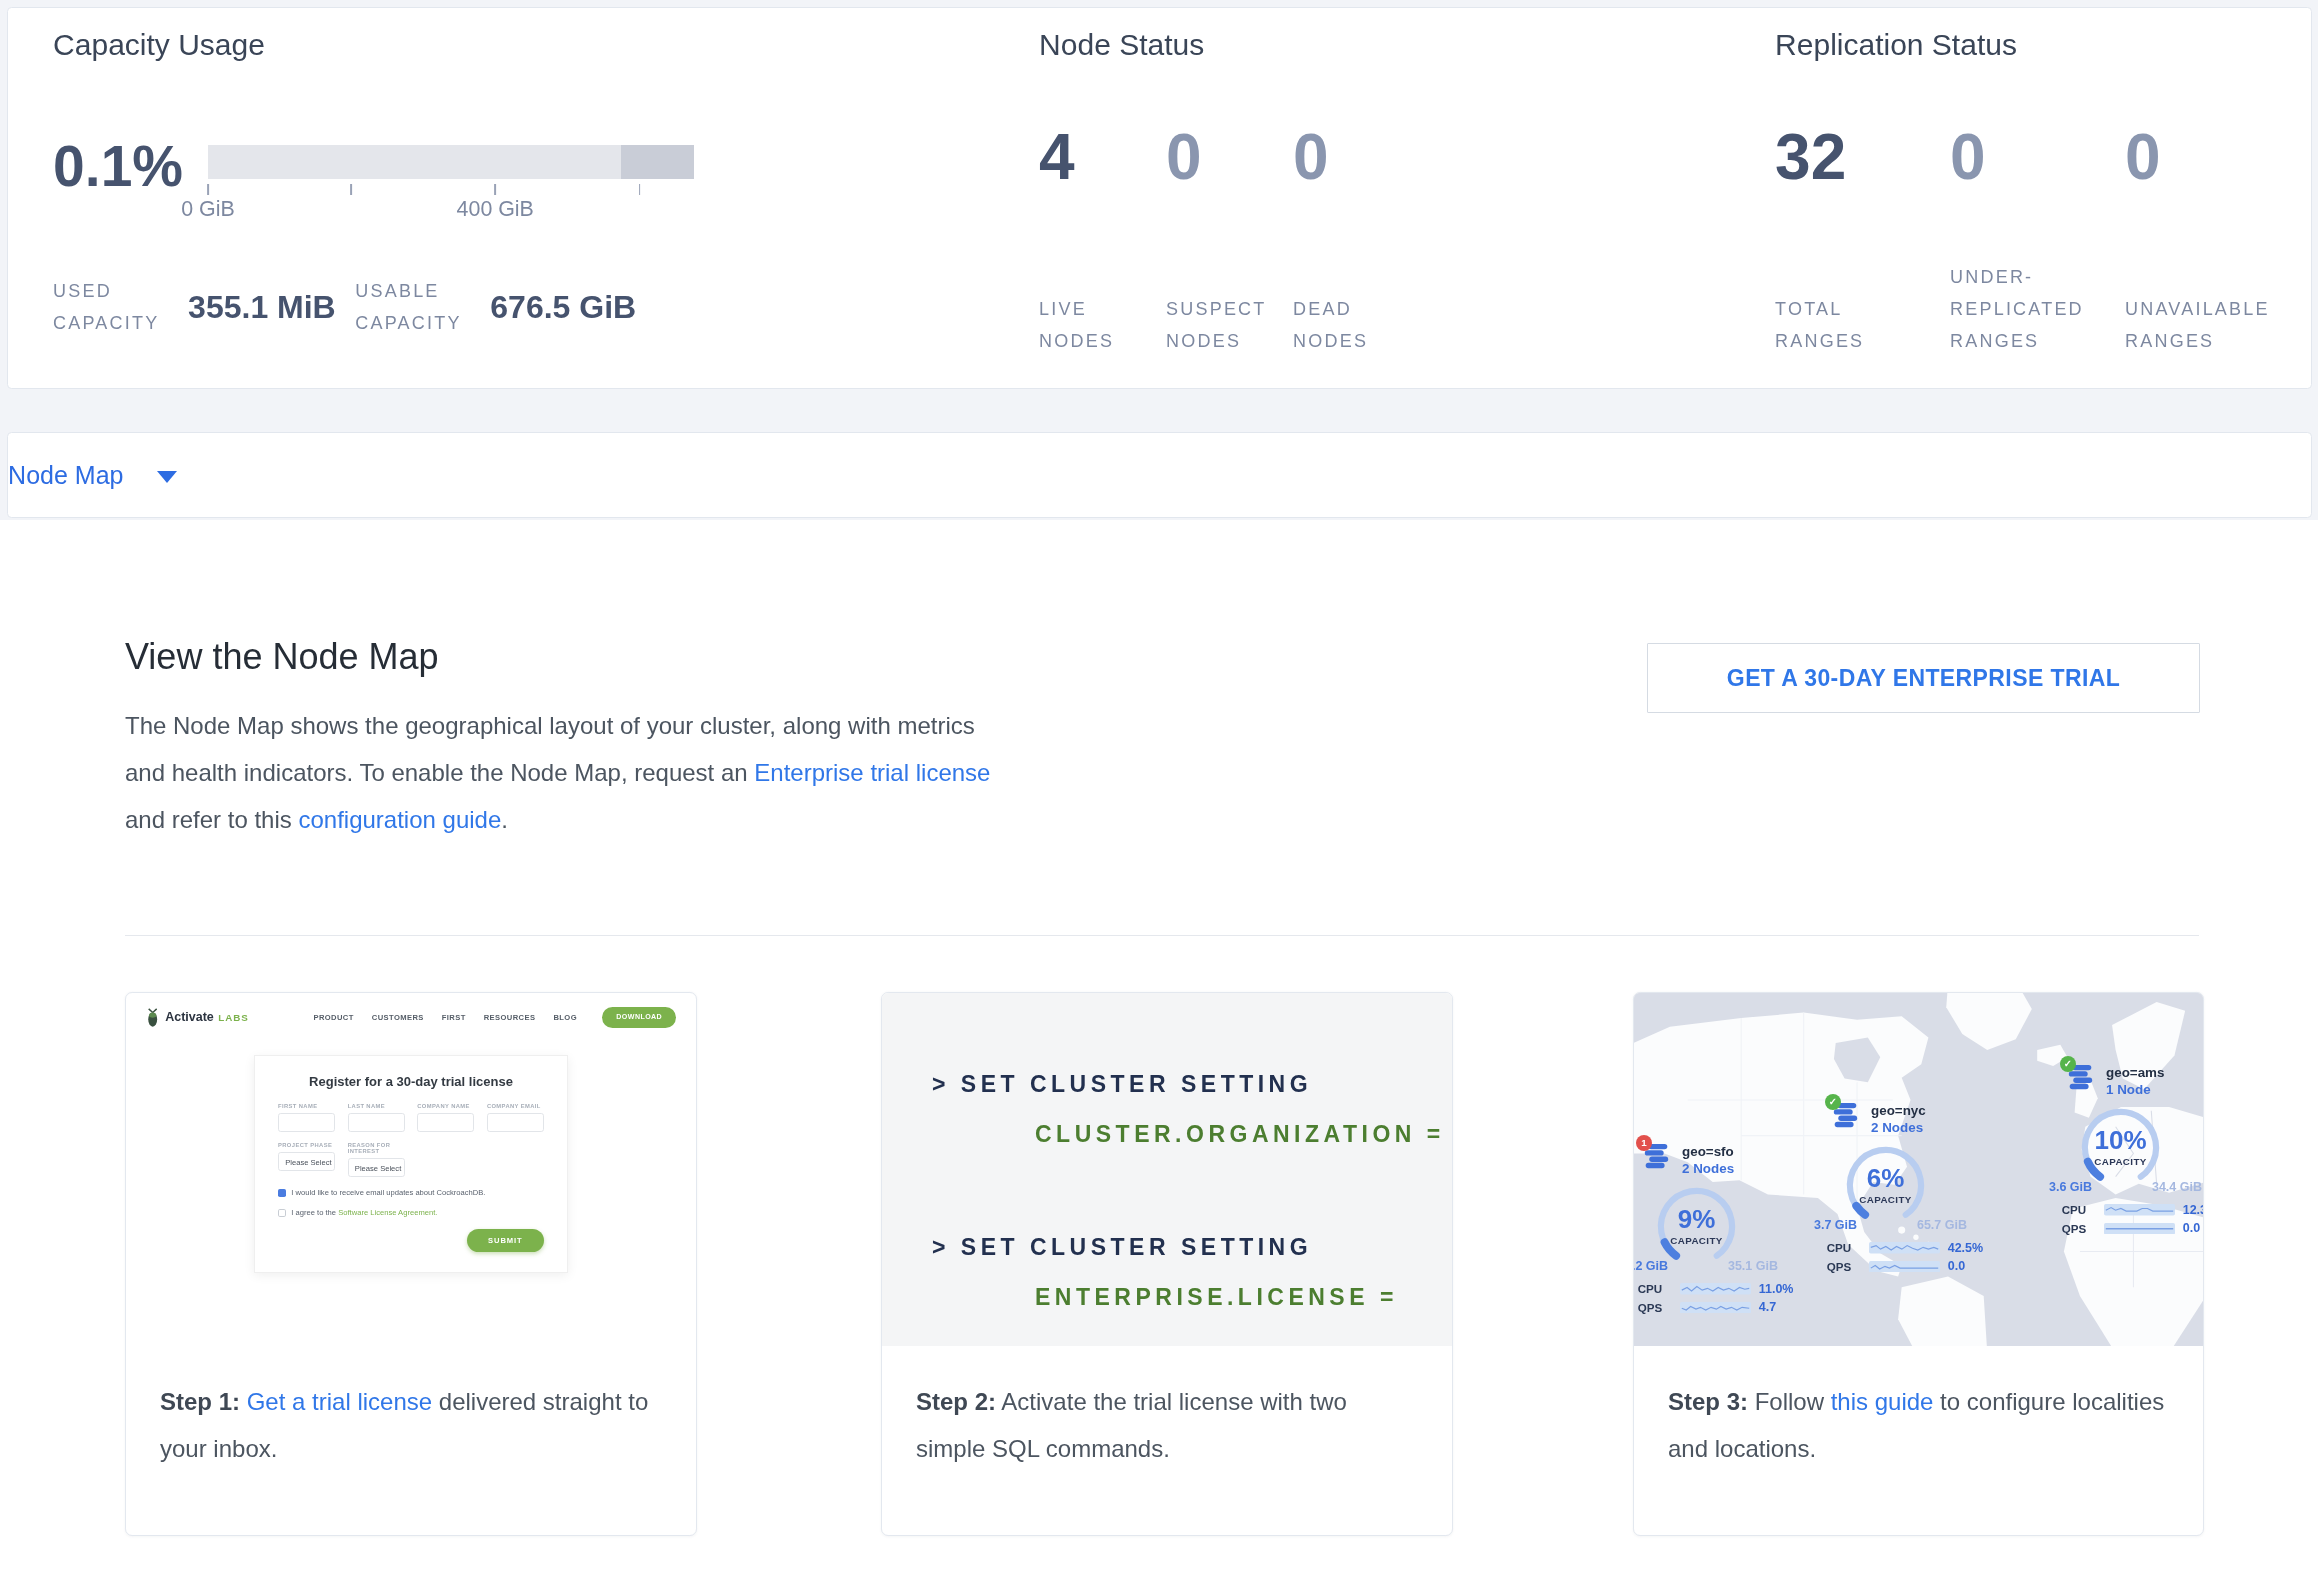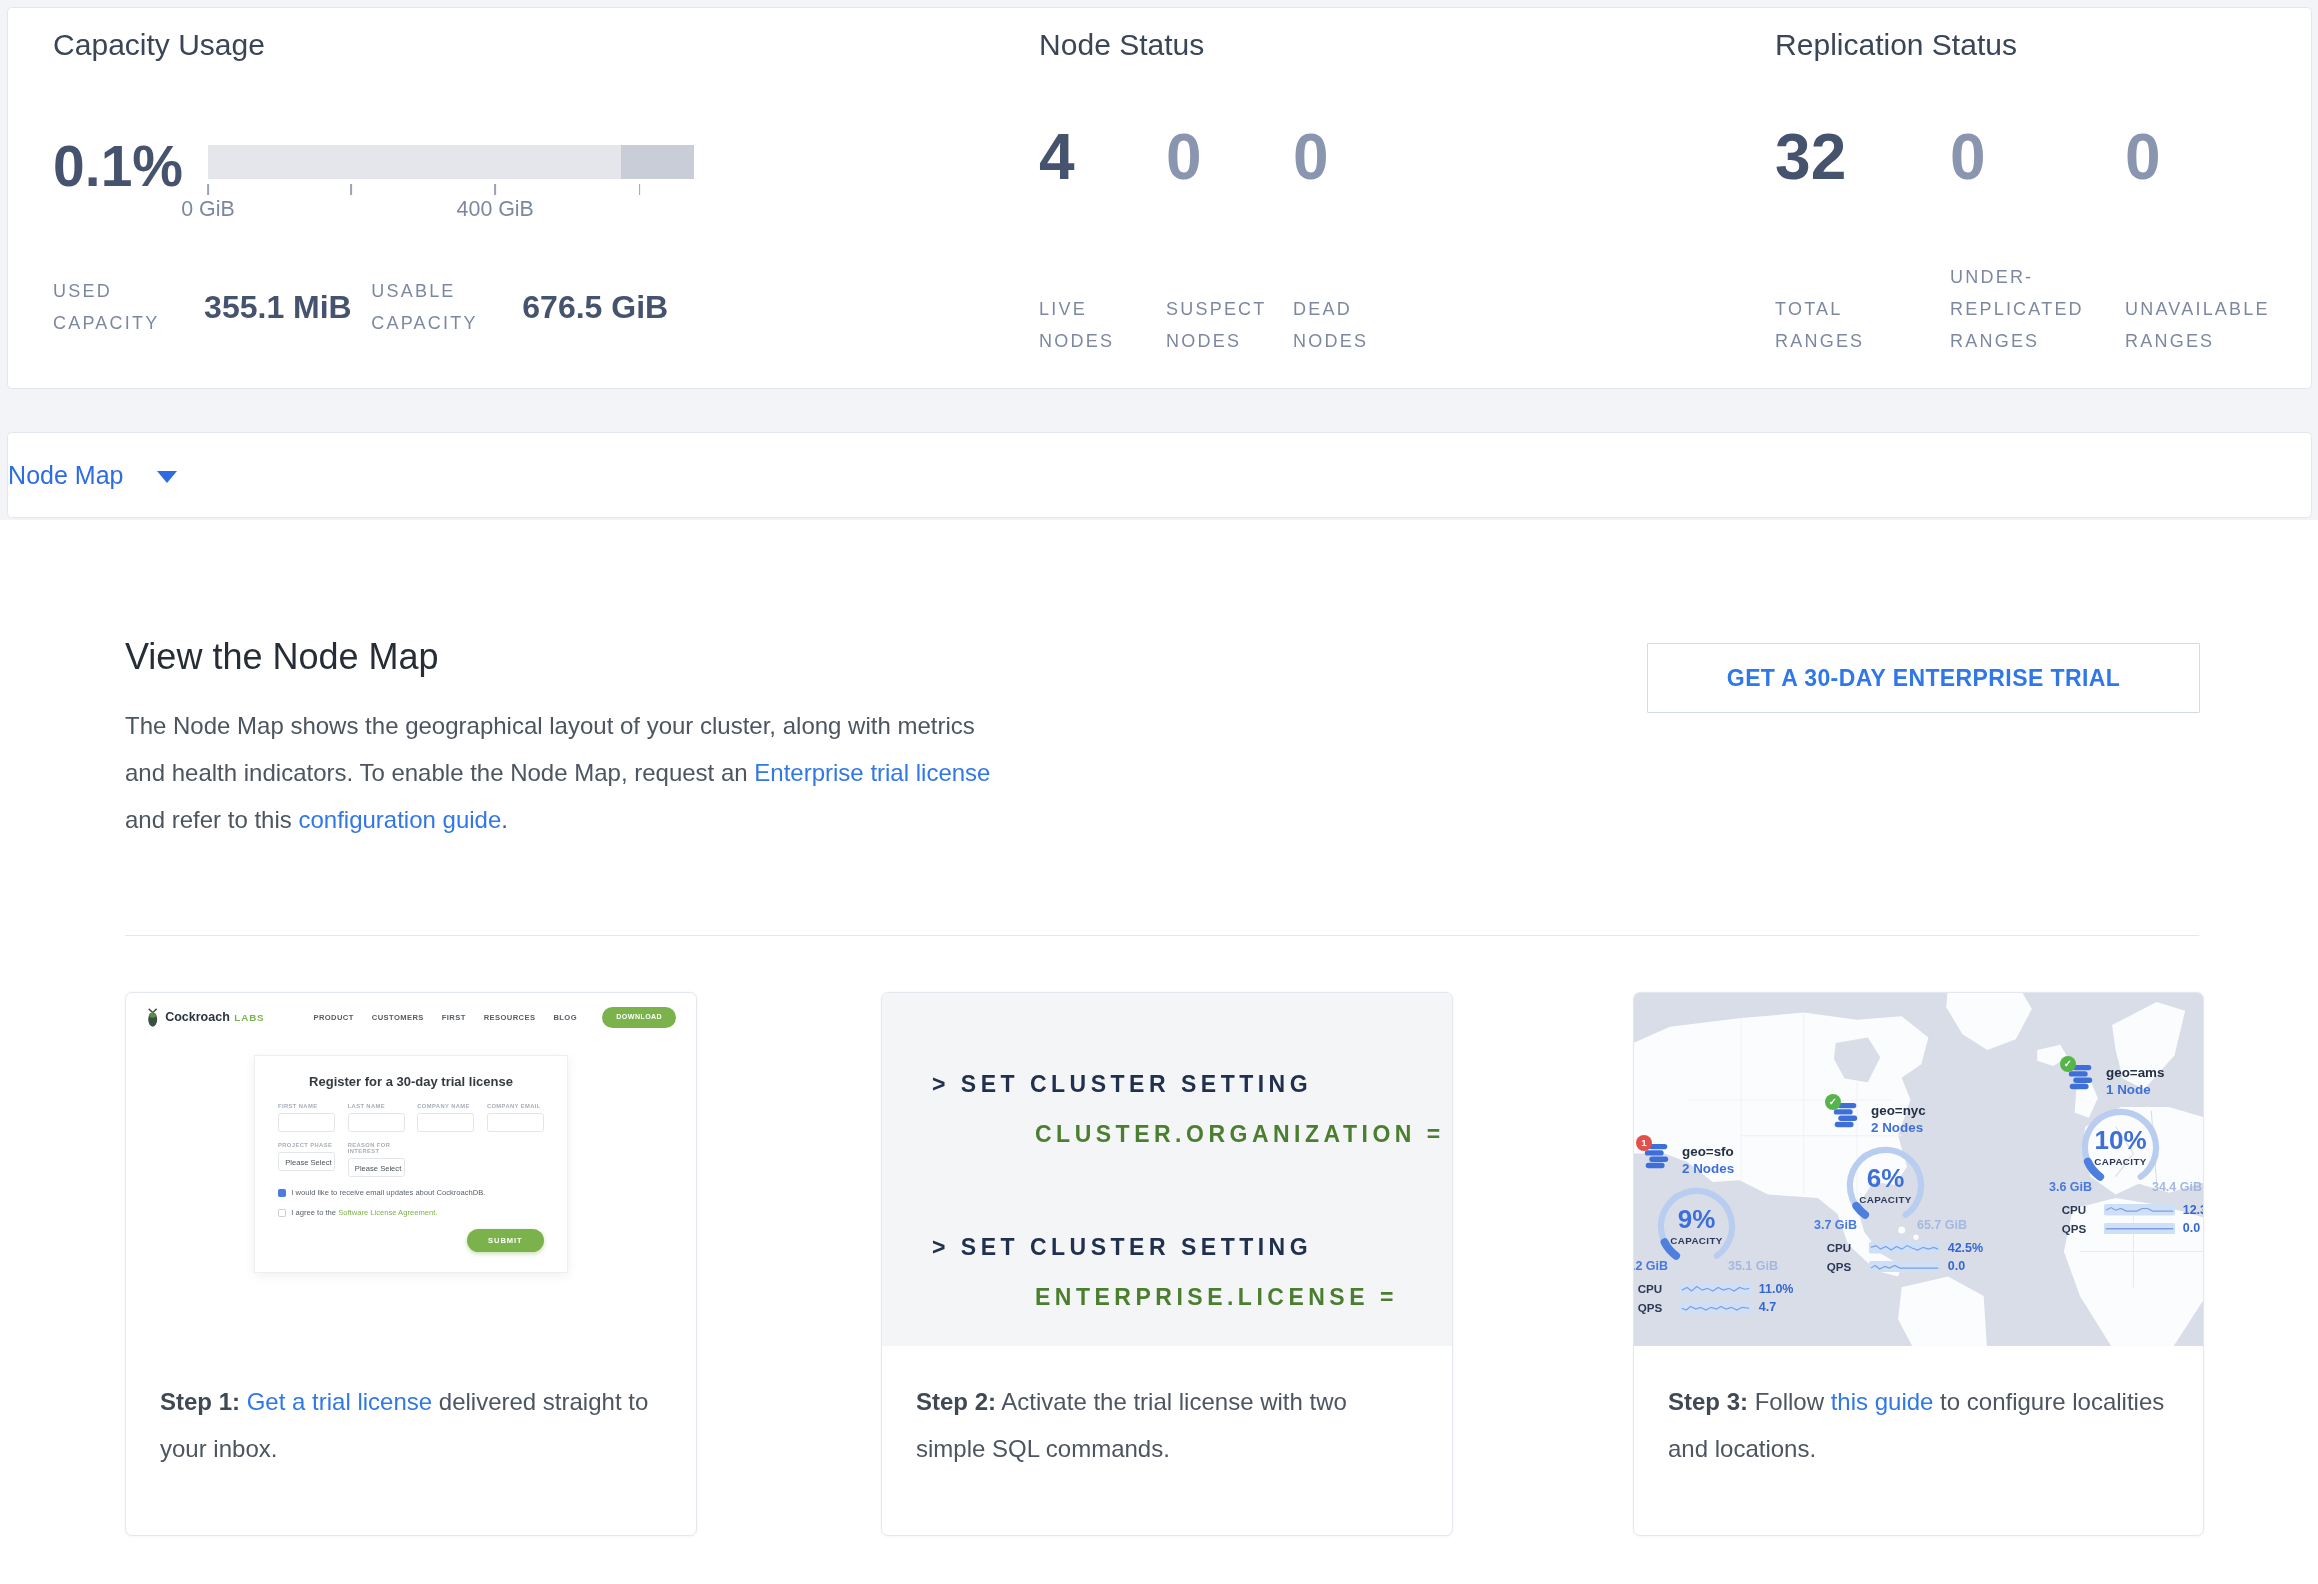--- a/index.html
+++ b/index.html
@@ -18,21 +18,21 @@
   .cap-row { position:absolute; top:123px; display:flex; }
   .cap-pct { font-size:57px; font-weight:700; color:#46536e; margin-right:25px; line-height:70px; }
   .bar-wrap { width:486px; margin-top:14.3px; }
   .cap-bar { position:relative; height:34px; background:#e4e6eb; }
   .cap-bar-dark { position:absolute; top:0; bottom:0; left:84.9%; right:0; background:#c9cdd7; }
   .tick-row { position:relative; height:16px; }
   .tick { position:absolute; top:4.5px; width:1.8px; height:11.6px; background:#99a2b6; transform:translateX(-0.9px); }
   .tick-labels { position:relative; height:27px; }
   .tick-label { position:absolute; top:1.8px; font-size:21.4px; color:#7d88a0; transform:translateX(-50%); white-space:nowrap; }
   .cap-stats { position:absolute; top:267px; display:flex; align-items:center; }
-  .cap-pair { display:flex; align-items:center;gap:16px; }
+  .cap-pair { display:flex; align-items:center; }
   .cap-label { width:135px; font-size:18px; letter-spacing:2.2px; line-height:32px; color:#7d88a0; }
   .cap-value { font-size:32px; font-weight:700; color:#46536e; white-space:nowrap; }
 
   .num-row { position:absolute; top:114px; display:flex; }
   .stat-num { font-size:64px; font-weight:600; line-height:71px; }
   .num-dark { color:#46536e; }
   .num-light { color:#8a96af; }
   .lbl-row { position:absolute; top:267px; height:82px; display:flex; align-items:flex-end; }
   .stat-lbl { font-size:18px; letter-spacing:2.2px; line-height:32px; color:#7d88a0; }
   .w143 { width:127px; } .w196 { width:175px; }
@@ -227,21 +227,21 @@
 
     <div class="card card1">
       <div class="media">
         <div class="mock-nav">
           <div class="mock-logo">
             <svg class="logo-bug" viewBox="0 0 15 22">
               <ellipse cx="7.5" cy="13" rx="5" ry="8" fill="#39503f"></ellipse>
               <path d="M7.5 5 L3 1 M7.5 5 L12 1" stroke="#39503f" stroke-width="1.6" fill="none"></path>
               <ellipse cx="7.5" cy="8" rx="4" ry="3" fill="#5c8a4f"></ellipse>
             </svg>
-            <span class="logo-main">Cockroach</span>
+            <span class="logo-main">Activate</span>
             <span class="logo-sub">LABS</span>
           </div>
           <div class="mock-links">
             <span class="mock-link">PRODUCT</span>
             <span class="mock-link">CUSTOMERS</span>
             <span class="mock-link">FIRST</span>
             <span class="mock-link">RESOURCES</span>
             <span class="mock-link">BLOG</span>
             <span class="mock-download">DOWNLOAD</span>
           </div>

